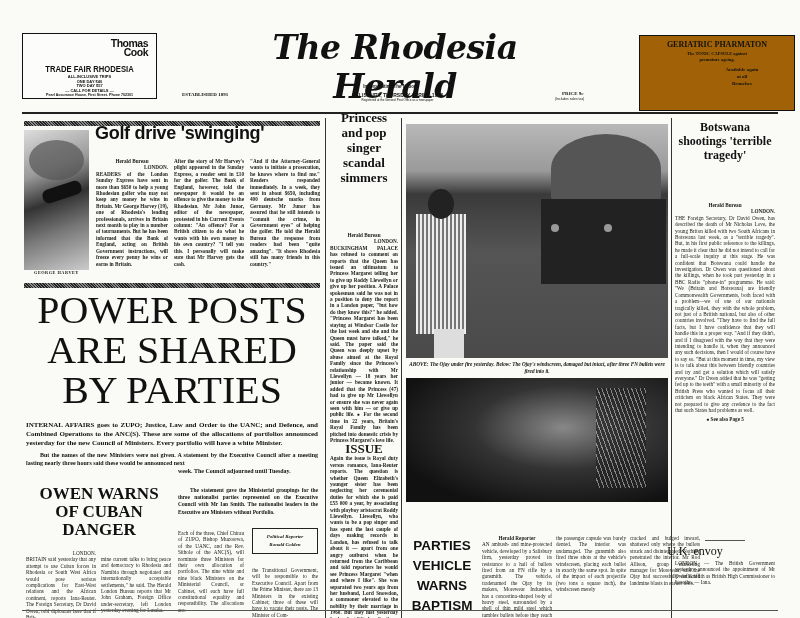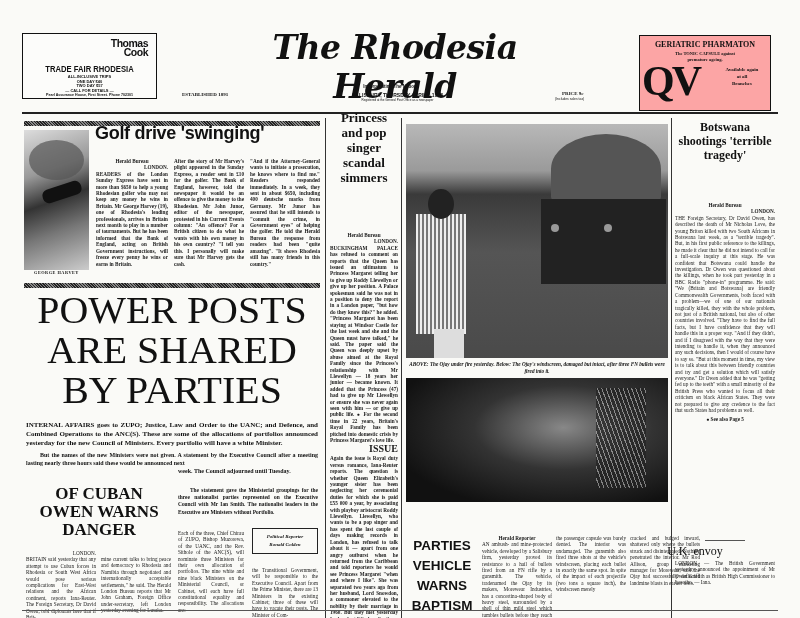--- a/index.html
+++ b/index.html
@@ -31,25 +31,24 @@
 </div>
 
 <div class="abs" style="left:210px;top:28px;width:370px;text-align:center;font-family:'DejaVu Serif',serif;font-weight:bold;font-size:33px;letter-spacing:-0.5px;font-style:italic;">The Rhodesia Herald</div>
 <div class="abs" style="left:320px;top:84px;width:140px;text-align:center;font-family:'Liberation Sans',sans-serif;font-weight:bold;font-size:4.5px;">Incorporating The Nation</div>
 <div class="abs" style="left:182px;top:92px;font-size:5px;font-family:'Liberation Serif',serif;font-weight:bold;">ESTABLISHED 1891</div>
 <div class="abs" style="left:330px;top:92px;width:135px;text-align:center;font-size:5px;font-family:'Liberation Sans',sans-serif;font-weight:bold;">SALISBURY, THURSDAY APRIL 6 1978</div>
 <div class="abs" style="left:330px;top:98px;width:135px;text-align:center;font-size:3px;font-family:'Liberation Sans',sans-serif;">Registered at the General Post Office as a newspaper</div>
 <div class="abs" style="left:562px;top:91px;font-size:5px;font-family:'Liberation Serif',serif;font-weight:bold;">PRICE 9c</div>
 <div class="abs" style="left:555px;top:97px;font-size:3.4px;font-family:'Liberation Sans',sans-serif;">(Includes sales tax)</div>
 
-<div class="abs" style="left:639px;top:35px;width:132px;height:76px;border:1.5px solid #111;background:#fca5a5;">
+<div class="abs" style="left:639px;top:35px;width:156px;height:76px;border:1.5px solid #111;background:#a16207;">
   <div style="position:absolute;left:0;right:0;top:4px;text-align:center;font-family:'Liberation Serif',serif;font-weight:bold;font-size:8px;">GERIATRIC PHARMATON</div>
   <div style="position:absolute;left:0;right:0;top:15px;text-align:center;font-family:'Liberation Serif',serif;font-weight:bold;font-size:4.5px;">The TONIC CAPSULE against</div>
   <div style="position:absolute;left:0;right:0;top:21px;text-align:center;font-family:'Liberation Serif',serif;font-weight:bold;font-size:4.5px;">premature ageing.</div>
-  <div style="position:absolute;left:2px;top:23px;font-family:'Liberation Serif',serif;font-weight:bold;font-size:42px;line-height:44px;letter-spacing:-3px;">QV</div>
   <div style="position:absolute;left:74px;top:30px;width:56px;text-align:center;font-family:'Liberation Serif',serif;font-weight:bold;font-size:5px;line-height:7px;">
     <div>Available again</div>
     <div>at all</div>
     <div>Branches</div>
   </div>
 </div>
 
 <div class="hline" style="left:22px;top:112px;width:756px;height:2px;background:#222;"></div>
 
 <div class="abs hatch" style="left:24px;top:121px;width:296px;"></div>
@@ -78,38 +77,38 @@
 <div class="abs" style="left:178px;top:467px;width:140px;font-family:'Liberation Serif',serif;font-weight:bold;font-size:6px;line-height:8px;text-align:justify;">week. The Council adjourned until Tuesday.</div>
 <div class="abs" style="left:178px;top:487px;width:140px;font-family:'Liberation Serif',serif;font-weight:bold;font-size:5.4px;line-height:7.2px;text-indent:12px;text-align:justify;">The statement gave the Ministerial groupings for the three nationalist parties represented on the Executive Council with Mr Ian Smith. The nationalist leaders in the Executive are Ministers without Portfolio.</div>
 <div class="abs txt" style="left:178px;top:530px;width:66px;">Each of the three, Chief Chirau of ZUPO, Bishop Muzorewa, of the UANC, and the Rev. Sithole of the ANC(S), will nominate three Ministers for their own allocation of portfolios. The nine white and nine black Ministers on the Ministerial Council, or Cabinet, will each have full constitutional equality and responsibility. The allocations are:</div>
 <div class="abs" style="left:252px;top:528px;width:66px;height:26px;border:1px solid #222;text-align:center;font-family:'Liberation Serif',serif;font-style:italic;font-weight:bold;font-size:5px;line-height:8px;padding-top:4px;">
   <div>Political Reporter</div>
   <div>Ronald Golden</div>
 </div>
 <div class="abs txt" style="left:252px;top:567px;width:66px;">the Transitional Government, will be responsible to the Executive Council. Apart from the Prime Minister, there are 13 Ministers in the existing Cabinet; three of these will have to vacate their posts. The Minister of Com-</div>
 
 <div class="abs" style="left:24px;top:485px;width:150px;text-align:center;font-family:'Liberation Serif',serif;font-weight:bold;font-size:17px;line-height:18px;">
+  <div>OWEN WARNS</div>
   <div>OF CUBAN</div>
-  <div>OWEN WARNS</div>
   <div>DANGER</div>
 </div>
 <div class="abs txt" style="left:26px;top:550px;width:70px;">
   <div style="text-align:right;">LONDON.</div>
   <div>BRITAIN said yesterday that any attempt to use Cuban forces in Rhodesia or South West Africa would pose serious complications for East-West relations and the African continent, reports Iana-Reuter. The Foreign Secretary, Dr David Owen, told diplomats here that if Brit-</div>
 </div>
 <div class="abs txt" style="left:101px;top:556px;width:70px;">mine current talks to bring peace and democracy to Rhodesia and Namibia through negotiated and internationally acceptable settlements," he said. The Herald London Bureau reports that Mr John Graham, Foreign Office under-secretary, left London yesterday evening for Lusaka.</div>
 
 <div class="vline" style="left:325px;top:118px;height:500px;"></div>
 
 <div class="abs" style="left:330px;top:110px;width:68px;text-align:center;font-family:'Liberation Serif',serif;font-weight:bold;font-size:13px;line-height:15px;">Princess and pop singer scandal simmers</div>
 <div class="abs txt" style="left:330px;top:232px;width:68px;">
   <div class="bold" style="text-align:center;">Herald Bureau</div>
   <div class="bold" style="text-align:right;">LONDON.</div>
   <div class="bold">BUCKINGHAM PALACE has refused to comment on reports that the Queen has issued an ultimatum to Princess Margaret telling her to give up Roddy Llewellyn or give up her position. A Palace spokesman said he was not in a position to deny the report in a London paper, "but how do they know this?" he added. "Princess Margaret has been staying at Windsor Castle for the last week and she and the Queen must have talked," he said. The paper said the Queen was deeply upset by abuse aimed at the Royal Family since the Princess's relationship with Mr Llewellyn — 18 years her junior — became known. It added that the Princess (47) had to give up Mr Llewellyn or ensure she was never again seen with him — or give up public life. ● For the second time in 22 years, Britain's Royal Family has been pitched into domestic crisis by Princess Margaret's love life.</div>
-  <div class="bold" style="text-align:right;font-size:10px;line-height:12px;">ISSUE</div>
+  <div class="bold" style="text-align:center;font-size:13px;line-height:12px;">ISSUE</div>
   <div class="bold">Again the issue is Royal duty versus romance, Iana-Reuter reports. The question is whether Queen Elizabeth's younger sister has been neglecting her ceremonial duties for which she is paid £55 000 a year, by associating with playboy aristocrat Roddy Llewellyn. Llewellyn, who wants to be a pop singer and has spent the last couple of days making records in London, has refused to talk about it — apart from one angry outburst when he returned from the Caribbean and told reporters he would see Princess Margaret "when and where I like". She was separated two years ago from her husband, Lord Snowdon, a commoner elevated to the nobility by their marriage in 1960. But they met yesterday for lunch at Windsor Castle</div>
 </div>
 
 <div class="vline" style="left:401px;top:118px;height:500px;"></div>
 
 <div class="abs photo" style="left:406px;top:124px;width:262px;height:234px;background:linear-gradient(180deg,#b8b8b8 0%,#9a9a9a 20%,#3a3a3a 30%,#555 55%,#4a4a4a 100%);">
   <div style="position:absolute;left:145px;top:10px;width:110px;height:70px;background:#555;border-radius:50% 50% 10% 10%;"></div>
   <div style="position:absolute;left:135px;top:75px;width:125px;height:85px;background:#222;"></div>
   <div style="position:absolute;left:145px;top:100px;width:8px;height:8px;background:#999;border-radius:50%"></div>
   <div style="position:absolute;left:198px;top:100px;width:8px;height:8px;background:#999;border-radius:50%"></div>

